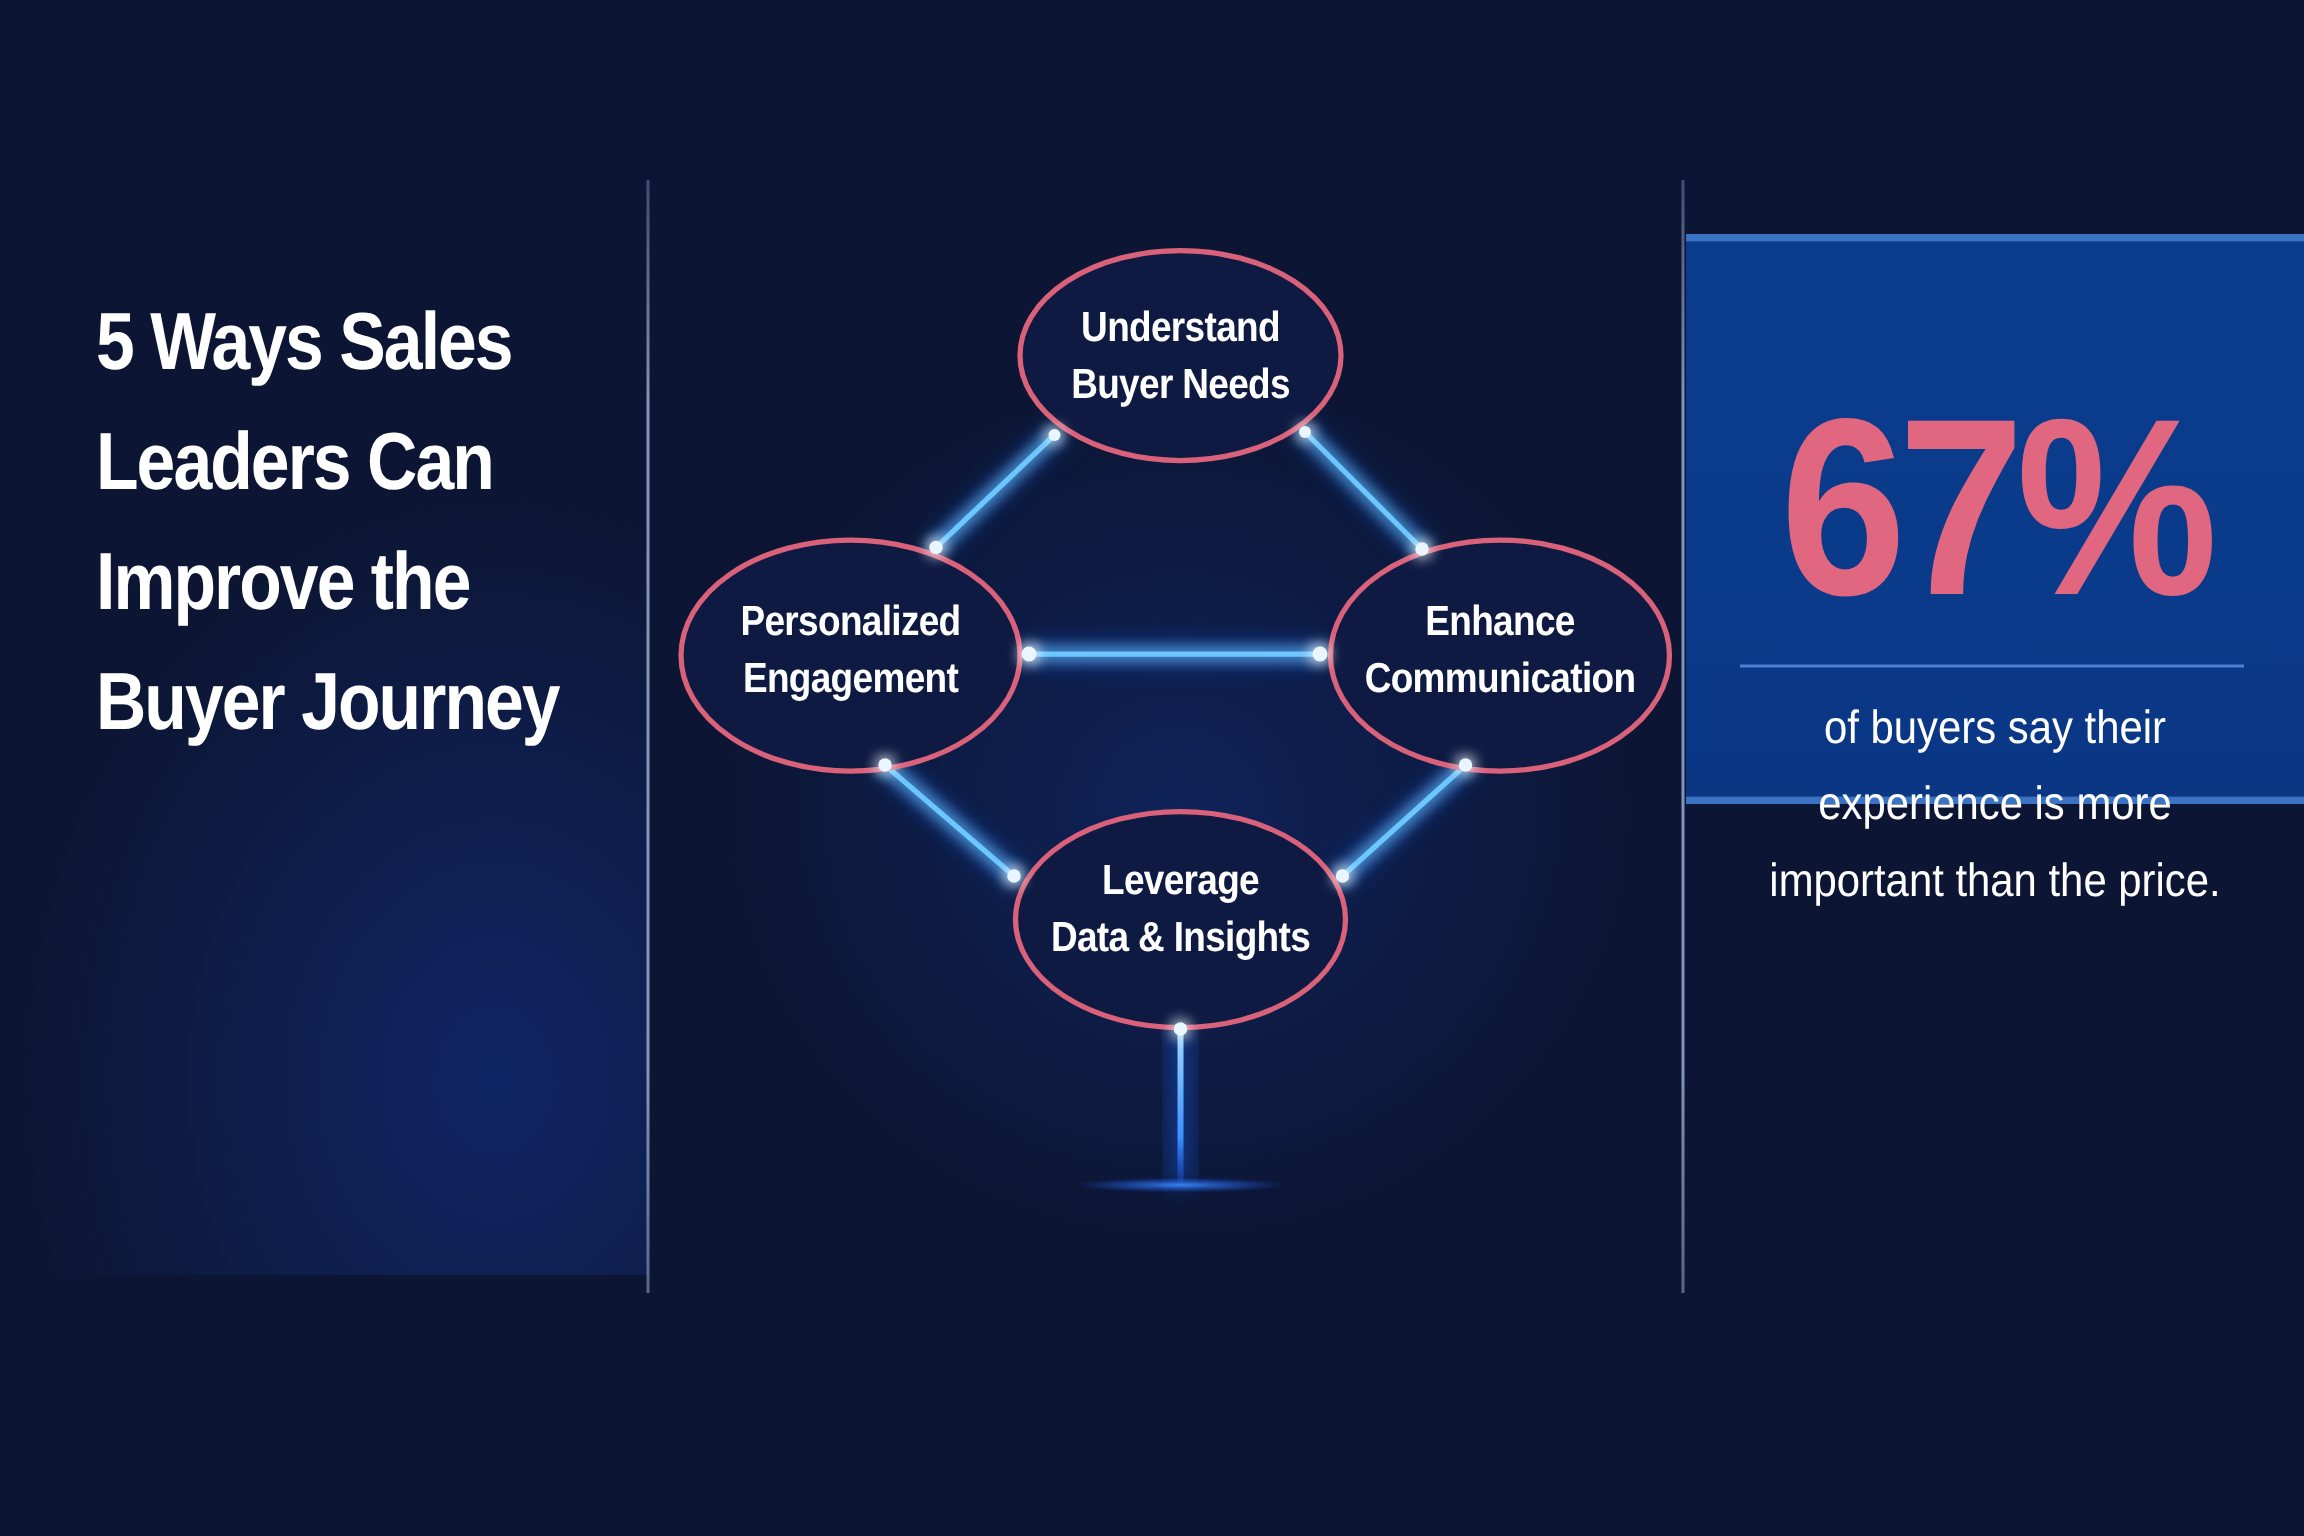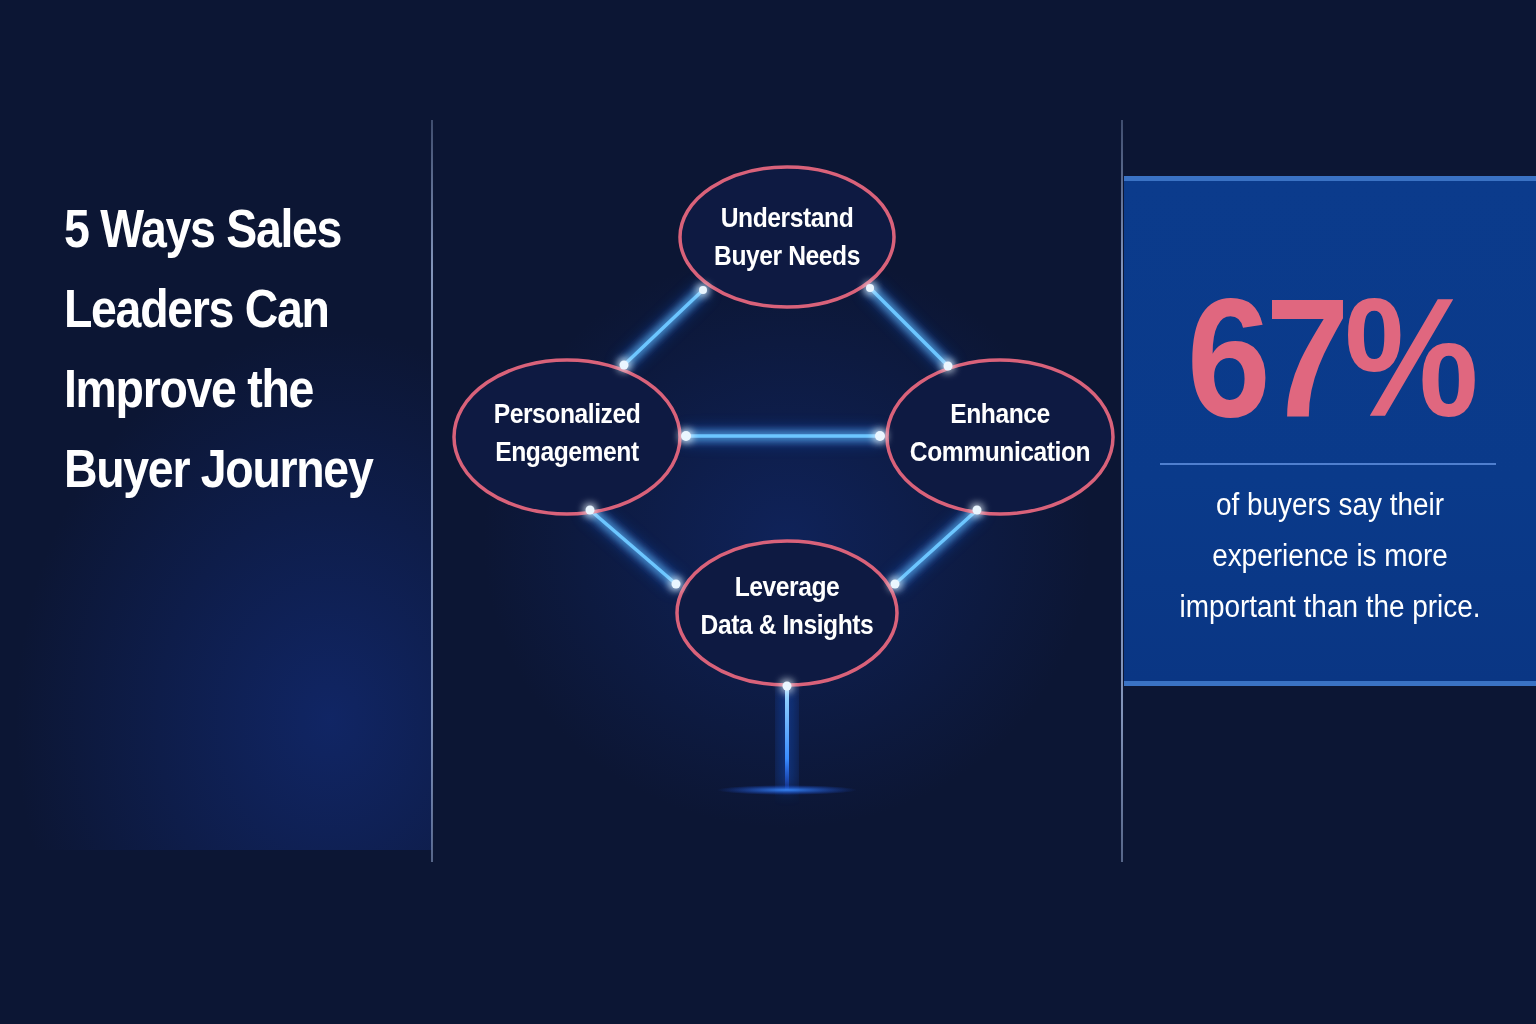--- a/index.html
+++ b/index.html
@@ -29,21 +29,21 @@
   }
   .title div { display:block; }
   svg.diagram { position:absolute; left:0; top:0; }
   .node-label {
     position:absolute; color:#ffffff; font-weight:bold; text-align:center;
     font-size:28px; line-height:38px; letter-spacing:-0.5px;
     transform:translate(-50%,-50%) scaleX(0.88);
     white-space:nowrap;
   }
   .stat-panel {
-    position:absolute; left:1124px; top:176px; width:412px; height:510px;
+    position:absolute; left:1124px; top:156px; width:412px; height:380px;
     background:linear-gradient(180deg, #0b3b8c 0%, #0a3a8a 60%, #0a3684 100%);
     border-top:5px solid #3a72c4; border-bottom:5px solid #3a72c4;
     box-sizing:border-box;
   }
   .stat-value {
     position:absolute; left:0; top:92px; width:412px; text-align:center;
     color:#e0677f; font-size:168px; font-weight:bold; line-height:170px;
     letter-spacing:-6px;
     transform:scaleX(0.9);
   }

